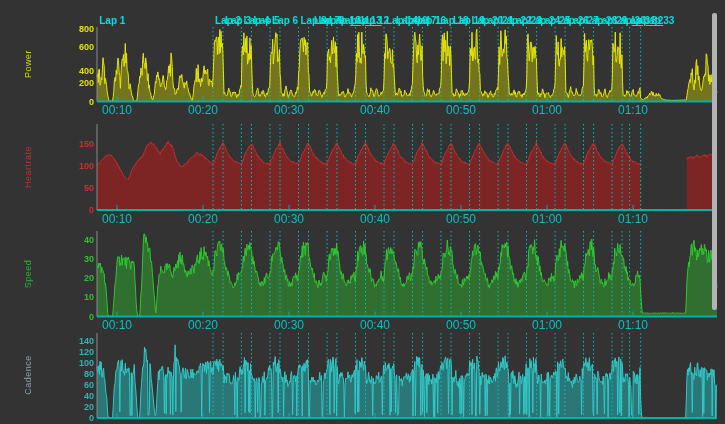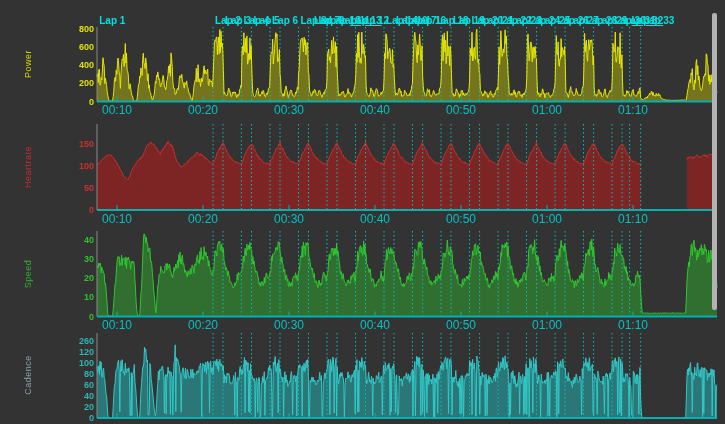--- a/index.html
+++ b/index.html
@@ -198,21 +198,21 @@
       <line x1="289.0" y1="413" x2="289.0" y2="417" stroke="#00b2b2" stroke-width="1"></line>
       <line x1="375.0" y1="413" x2="375.0" y2="417" stroke="#00b2b2" stroke-width="1"></line>
       <line x1="461.0" y1="413" x2="461.0" y2="417" stroke="#00b2b2" stroke-width="1"></line>
       <line x1="547.0" y1="413" x2="547.0" y2="417" stroke="#00b2b2" stroke-width="1"></line>
       <line x1="633.0" y1="413" x2="633.0" y2="417" stroke="#00b2b2" stroke-width="1"></line>
     </svg>
 
   <div id="labels">
       <div class="ytick" style="left: 60px; top: 96.5px; color: rgb(224, 224, 0);">0</div>
       <div class="ytick" style="left: 60px; top: 78.38px; color: rgb(224, 224, 0);">200</div>
-      <div class="ytick" style="left: 60px; top: 60px; color: rgb(224, 224, 0);">400</div>
+      <div class="ytick" style="left: 60px; top: 66px; color: rgb(224, 224, 0);">400</div>
       <div class="ytick" style="left: 60px; top: 42.14px; color: rgb(224, 224, 0);">600</div>
       <div class="ytick" style="left: 60px; top: 24.02px; color: rgb(224, 224, 0);">800</div>
       <div class="time-label" style="left: 95px; top: 105px; color: rgb(0, 196, 196);">00:10</div>
       <div class="time-label" style="left: 181px; top: 105px; color: rgb(0, 196, 196);">00:20</div>
       <div class="time-label" style="left: 267px; top: 105px; color: rgb(0, 196, 196);">00:30</div>
       <div class="time-label" style="left: 353px; top: 105px; color: rgb(0, 196, 196);">00:40</div>
       <div class="time-label" style="left: 439px; top: 105px; color: rgb(0, 196, 196);">00:50</div>
       <div class="time-label" style="left: 525px; top: 105px; color: rgb(0, 196, 196);">01:00</div>
       <div class="time-label" style="left: 611px; top: 105px; color: rgb(0, 196, 196);">01:10</div>
       <div class="ytick" style="left: 60px; top: 205px; color: rgb(204, 48, 48);">0</div>
@@ -238,21 +238,21 @@
       <div class="time-label" style="left: 439px; top: 320px; color: rgb(0, 196, 196);">00:50</div>
       <div class="time-label" style="left: 525px; top: 320px; color: rgb(0, 196, 196);">01:00</div>
       <div class="time-label" style="left: 611px; top: 320px; color: rgb(0, 196, 196);">01:10</div>
       <div class="ytick" style="left: 60px; top: 413px; color: rgb(48, 180, 180);">0</div>
       <div class="ytick" style="left: 60px; top: 402px; color: rgb(48, 180, 180);">20</div>
       <div class="ytick" style="left: 60px; top: 391px; color: rgb(48, 180, 180);">40</div>
       <div class="ytick" style="left: 60px; top: 380px; color: rgb(48, 180, 180);">60</div>
       <div class="ytick" style="left: 60px; top: 369px; color: rgb(48, 180, 180);">80</div>
       <div class="ytick" style="left: 60px; top: 358px; color: rgb(48, 180, 180);">100</div>
       <div class="ytick" style="left: 60px; top: 347px; color: rgb(48, 180, 180);">120</div>
-      <div class="ytick" style="left: 60px; top: 336px; color: rgb(48, 180, 180);">260</div>
+      <div class="ytick" style="left: 60px; top: 336px; color: rgb(48, 180, 180);">140</div>
       <div class="lap-label" style="left: 99.22px; color: rgb(0, 224, 224);">Lap 1</div>
       <div class="lap-label" style="left: 214.976px; color: rgb(0, 224, 224);">Lap 2</div>
       <div class="lap-label" style="left: 224.952px; color: rgb(0, 224, 224);">Lap 3</div>
       <div class="lap-label" style="left: 243.442px; color: rgb(0, 224, 224);">Lap 4</div>
       <div class="lap-label" style="left: 253.504px; color: rgb(0, 224, 224);">Lap 5</div>
       <div class="lap-label" style="left: 271.994px; color: rgb(0, 224, 224);">Lap 6</div>
       <div class="lap-label" style="left: 281.97px; color: rgb(0, 224, 224); padding-left: 32px;">Lap 7</div>
       <div class="lap-label" style="left: 300.46px; color: rgb(0, 224, 224);">Lap 8</div>
       <div class="lap-label" style="left: 310.522px; color: rgb(0, 224, 224); padding-left: 8px;">Lap 9</div>
       <div class="lap-label" style="left: 329.012px; color: rgb(0, 224, 224);">Lap 10</div>

